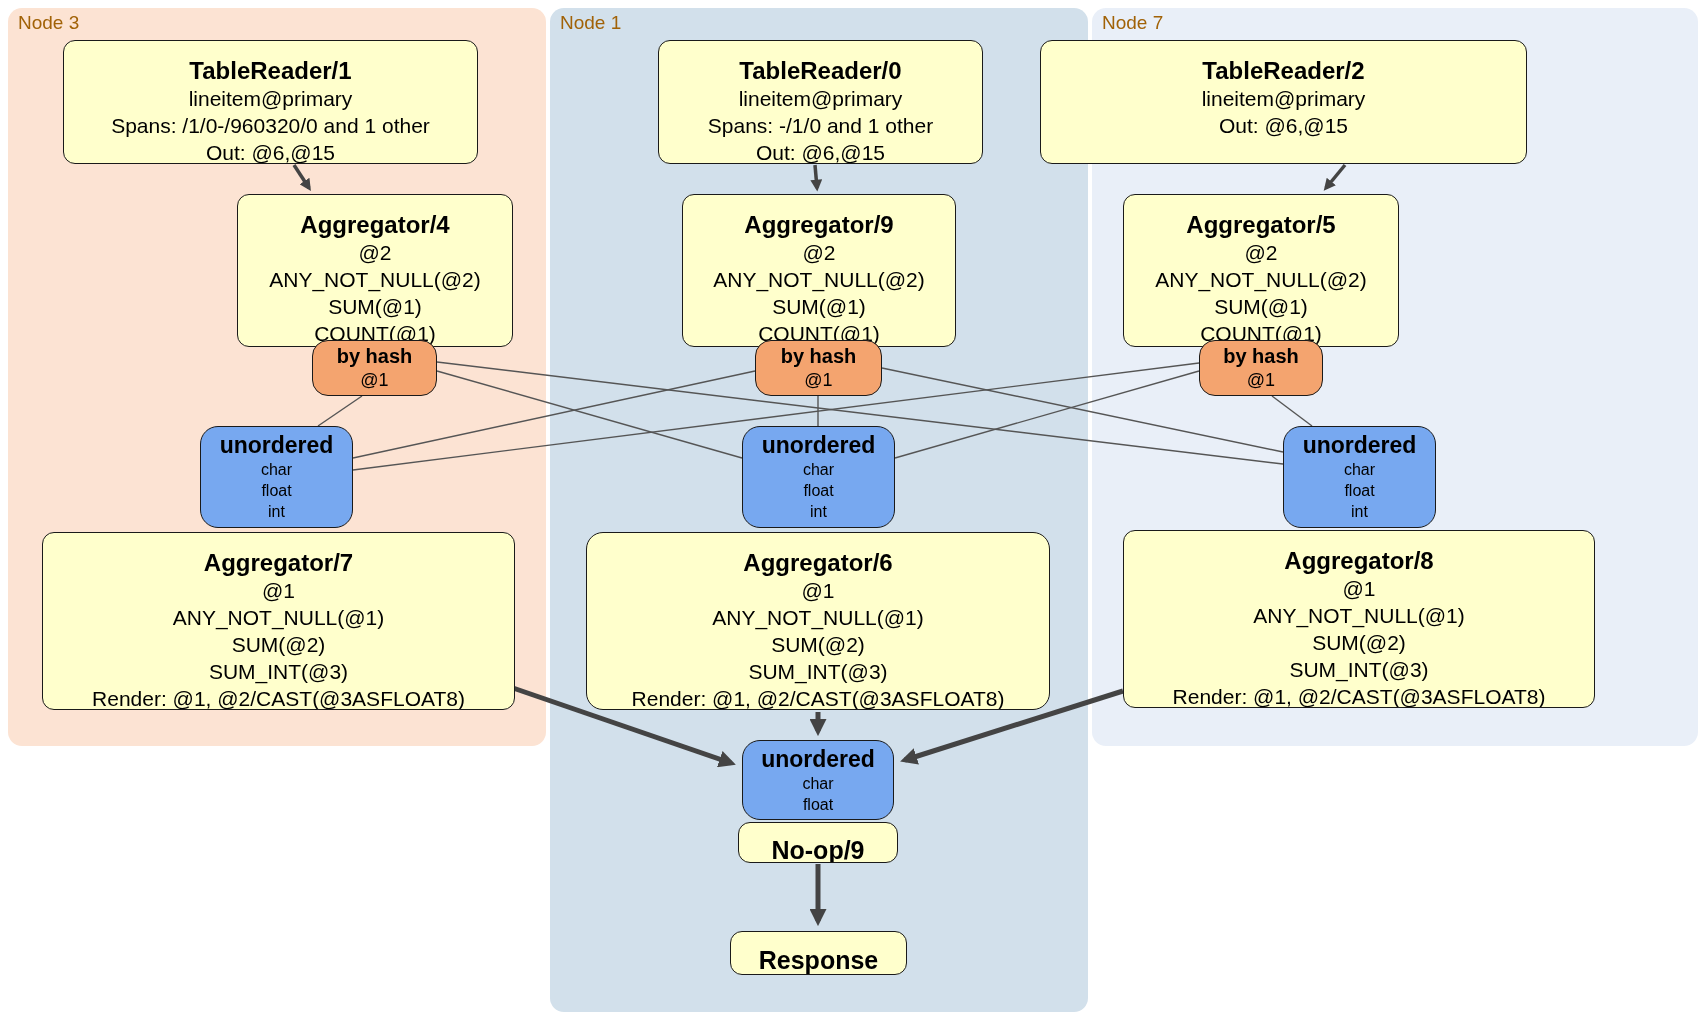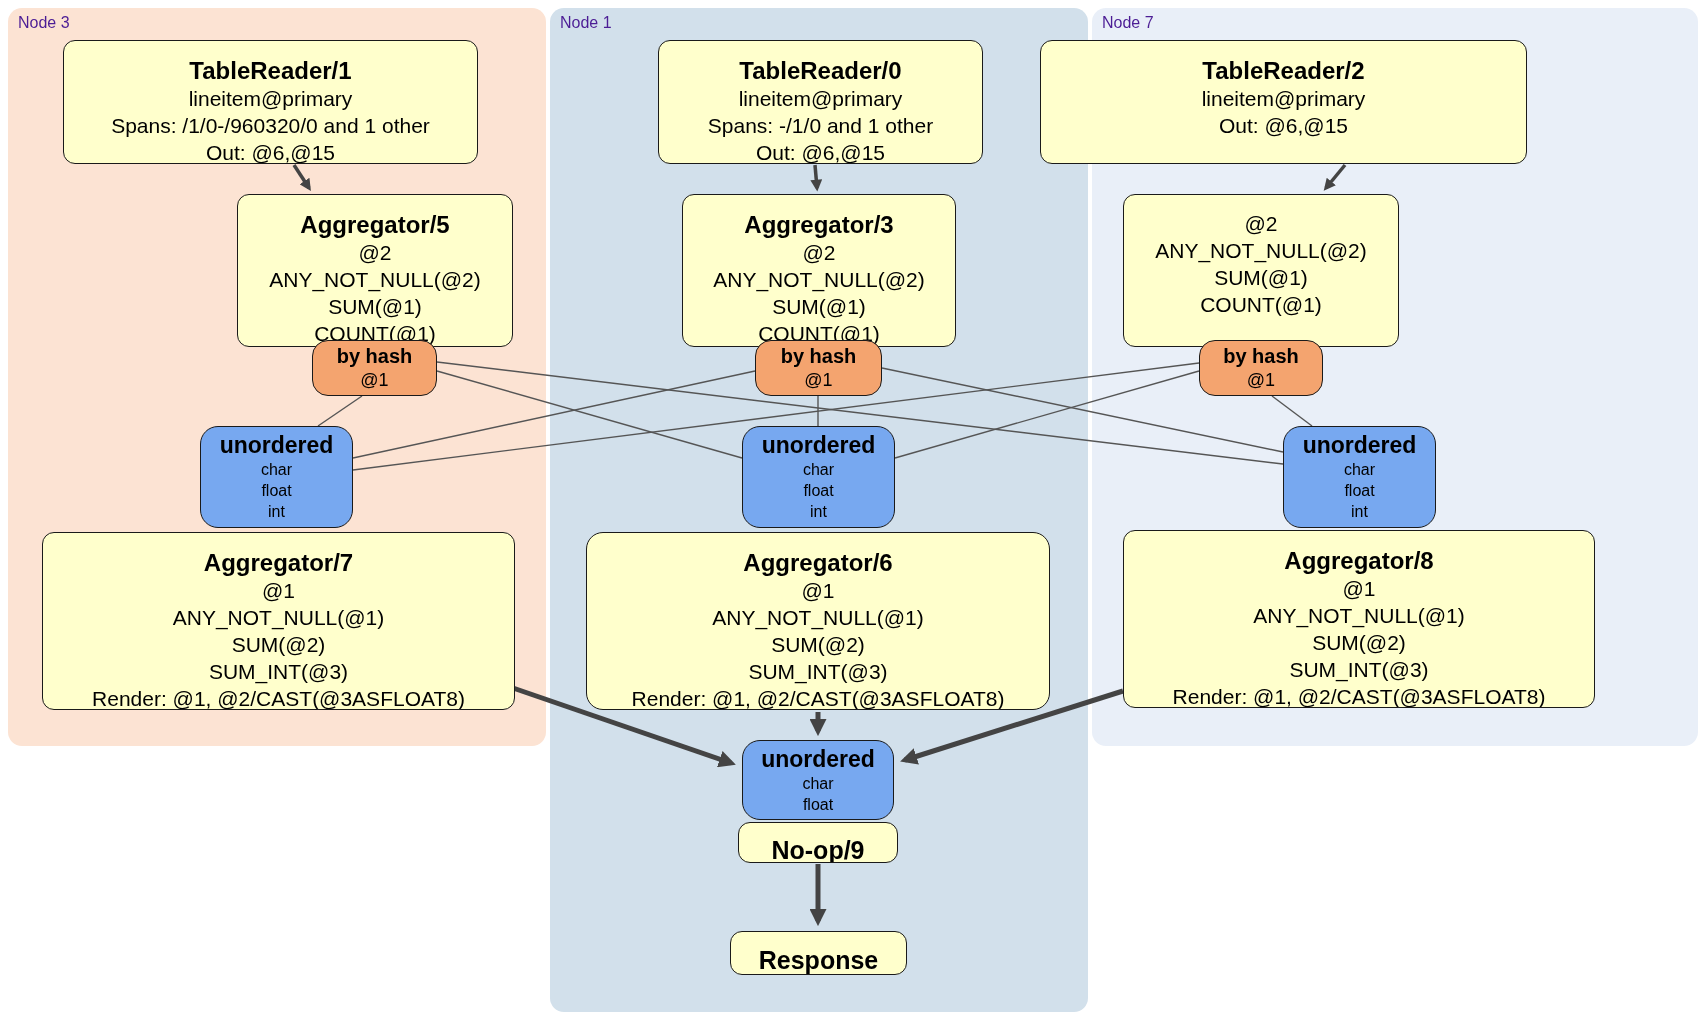--- a/index.html
+++ b/index.html
@@ -4,21 +4,21 @@
 <style>
   html, body { margin: 0; padding: 0; background: #ffffff; }
   body { font-family: "Liberation Sans", sans-serif; color: #000; }
   #canvas { position: relative; width: 1706px; height: 1016px; overflow: hidden; background: #ffffff; }
 
   .region { position: absolute; border-radius: 14px; }
   .region-n3 { left: 8px;    top: 8px; width: 538px; height: 738px;  background: #fce3d3; }
   .region-n1 { left: 550px;  top: 8px; width: 538px; height: 1004px; background: #d2e0eb; }
   .region-n2 { left: 1092px; top: 8px; width: 606px; height: 738px;  background: #e9eff8; }
 
-  .region-label { position: absolute; font-size: 16px; line-height: 22px; color: #4c1d95; }
+  .region-label { position: absolute; font-size: 19px; line-height: 22px; color: #a16207; }
 
   #edges { position: absolute; left: 0; top: 0; }
 
   .box { position: absolute; box-sizing: border-box; text-align: center;
          border: 1.6px solid #1a1a1a; border-radius: 12px; background: #ffffcc; overflow: hidden; }
   .box-title { font-weight: bold; font-size: 24px; line-height: 29px; white-space: nowrap; }
   .box-line  { font-size: 21px; line-height: 27px; white-space: nowrap; }
 
   .proc { padding-top: 15px; }
 
@@ -73,122 +73,123 @@
   <div class="region-label" style="left:18px; top:12px;">Node 3</div>
 
   <div class="box proc" style="left:63px; top:40px; width:415px; height:124px;">
     <div class="box-title">TableReader/1</div>
     <div class="box-line">lineitem@primary</div>
     <div class="box-line">Spans: /1/0-/960320/0 and 1 other</div>
     <div class="box-line">Out: @6,@15</div>
   </div>
 
   <div class="box proc" style="left:237px; top:194px; width:276px; height:153px;">
+    <div class="box-title">Aggregator/4</div>
+    <div class="box-line">@2</div>
+    <div class="box-line">ANY_NOT_NULL(@2)</div>
+    <div class="box-line">SUM(@1)</div>
+    <div class="box-line">COUNT(@1)</div>
+  </div>
+
+  <div class="box router" style="left:312px; top:340px; width:125px; height:56px;">
+    <div class="box-title">by hash</div>
+    <div class="box-line">@1</div>
+  </div>
+
+  <div class="box sync" style="left:200px; top:426px; width:153px; height:102px;">
+    <div class="box-title">unordered</div>
+    <div class="box-line">char</div>
+    <div class="box-line">float</div>
+    <div class="box-line">int</div>
+  </div>
+
+  <div class="box proc" style="left:42px; top:532px; width:473px; height:178px;">
+    <div class="box-title">Aggregator/7</div>
+    <div class="box-line">@1</div>
+    <div class="box-line">ANY_NOT_NULL(@1)</div>
+    <div class="box-line">SUM(@2)</div>
+    <div class="box-line">SUM_INT(@3)</div>
+    <div class="box-line">Render: @1, @2/CAST(@3ASFLOAT8)</div>
+  </div>
+
+  <div class="region-label" style="left:560px; top:12px;">Node 1</div>
+
+  <div class="box proc" style="left:658px; top:40px; width:325px; height:124px;">
+    <div class="box-title">TableReader/0</div>
+    <div class="box-line">lineitem@primary</div>
+    <div class="box-line">Spans: -/1/0 and 1 other</div>
+    <div class="box-line">Out: @6,@15</div>
+  </div>
+
+  <div class="box proc" style="left:682px; top:194px; width:274px; height:153px;">
+    <div class="box-title">Aggregator/9</div>
+    <div class="box-line">@2</div>
+    <div class="box-line">ANY_NOT_NULL(@2)</div>
+    <div class="box-line">SUM(@1)</div>
+    <div class="box-line">COUNT(@1)</div>
+  </div>
+
+  <div class="box router" style="left:755px; top:340px; width:127px; height:56px;">
+    <div class="box-title">by hash</div>
+    <div class="box-line">@1</div>
+  </div>
+
+  <div class="box sync" style="left:742px; top:426px; width:153px; height:102px;">
+    <div class="box-title">unordered</div>
+    <div class="box-line">char</div>
+    <div class="box-line">float</div>
+    <div class="box-line">int</div>
+  </div>
+
+  <div class="box proc" style="left:586px; top:532px; width:464px; height:178px;border-radius:17px;">
+    <div class="box-title">Aggregator/6</div>
+    <div class="box-line">@1</div>
+    <div class="box-line">ANY_NOT_NULL(@1)</div>
+    <div class="box-line">SUM(@2)</div>
+    <div class="box-line">SUM_INT(@3)</div>
+    <div class="box-line">Render: @1, @2/CAST(@3ASFLOAT8)</div>
+  </div>
+
+  <div class="region-label" style="left:1102px; top:12px;">Node 7</div>
+
+  <div class="box proc" style="left:1040px; top:40px; width:487px; height:124px;">
+    <div class="box-title">TableReader/2</div>
+    <div class="box-line">lineitem@primary</div>
+    <div class="box-line">Out: @6,@15</div>
+  </div>
+
+  <div class="box proc" style="left:1123px; top:194px; width:276px; height:153px;">
     <div class="box-title">Aggregator/5</div>
     <div class="box-line">@2</div>
     <div class="box-line">ANY_NOT_NULL(@2)</div>
     <div class="box-line">SUM(@1)</div>
     <div class="box-line">COUNT(@1)</div>
   </div>
 
-  <div class="box router" style="left:312px; top:340px; width:125px; height:56px;">
+  <div class="box router" style="left:1199px; top:340px; width:124px; height:56px;">
     <div class="box-title">by hash</div>
     <div class="box-line">@1</div>
   </div>
 
-  <div class="box sync" style="left:200px; top:426px; width:153px; height:102px;">
+  <div class="box sync" style="left:1283px; top:426px; width:153px; height:102px;">
     <div class="box-title">unordered</div>
     <div class="box-line">char</div>
     <div class="box-line">float</div>
     <div class="box-line">int</div>
   </div>
 
-  <div class="box proc" style="left:42px; top:532px; width:473px; height:178px;">
-    <div class="box-title">Aggregator/7</div>
+  <div class="box proc" style="left:1123px; top:530px; width:472px; height:178px;">
+    <div class="box-title">Aggregator/8</div>
     <div class="box-line">@1</div>
     <div class="box-line">ANY_NOT_NULL(@1)</div>
     <div class="box-line">SUM(@2)</div>
     <div class="box-line">SUM_INT(@3)</div>
     <div class="box-line">Render: @1, @2/CAST(@3ASFLOAT8)</div>
   </div>
 
-  <div class="region-label" style="left:560px; top:12px;">Node 1</div>
-
-  <div class="box proc" style="left:658px; top:40px; width:325px; height:124px;">
-    <div class="box-title">TableReader/0</div>
-    <div class="box-line">lineitem@primary</div>
-    <div class="box-line">Spans: -/1/0 and 1 other</div>
-    <div class="box-line">Out: @6,@15</div>
-  </div>
-
-  <div class="box proc" style="left:682px; top:194px; width:274px; height:153px;">
-    <div class="box-title">Aggregator/3</div>
-    <div class="box-line">@2</div>
-    <div class="box-line">ANY_NOT_NULL(@2)</div>
-    <div class="box-line">SUM(@1)</div>
-    <div class="box-line">COUNT(@1)</div>
-  </div>
-
-  <div class="box router" style="left:755px; top:340px; width:127px; height:56px;">
-    <div class="box-title">by hash</div>
-    <div class="box-line">@1</div>
-  </div>
-
-  <div class="box sync" style="left:742px; top:426px; width:153px; height:102px;">
-    <div class="box-title">unordered</div>
-    <div class="box-line">char</div>
-    <div class="box-line">float</div>
-    <div class="box-line">int</div>
-  </div>
-
-  <div class="box proc" style="left:586px; top:532px; width:464px; height:178px;border-radius:17px;">
-    <div class="box-title">Aggregator/6</div>
-    <div class="box-line">@1</div>
-    <div class="box-line">ANY_NOT_NULL(@1)</div>
-    <div class="box-line">SUM(@2)</div>
-    <div class="box-line">SUM_INT(@3)</div>
-    <div class="box-line">Render: @1, @2/CAST(@3ASFLOAT8)</div>
-  </div>
-
-  <div class="region-label" style="left:1102px; top:12px;">Node 7</div>
-
-  <div class="box proc" style="left:1040px; top:40px; width:487px; height:124px;">
-    <div class="box-title">TableReader/2</div>
-    <div class="box-line">lineitem@primary</div>
-    <div class="box-line">Out: @6,@15</div>
-  </div>
-
-  <div class="box proc" style="left:1123px; top:194px; width:276px; height:153px;">
-    <div class="box-line">@2</div>
-    <div class="box-line">ANY_NOT_NULL(@2)</div>
-    <div class="box-line">SUM(@1)</div>
-    <div class="box-line">COUNT(@1)</div>
-  </div>
-
-  <div class="box router" style="left:1199px; top:340px; width:124px; height:56px;">
-    <div class="box-title">by hash</div>
-    <div class="box-line">@1</div>
-  </div>
-
-  <div class="box sync" style="left:1283px; top:426px; width:153px; height:102px;">
-    <div class="box-title">unordered</div>
-    <div class="box-line">char</div>
-    <div class="box-line">float</div>
-    <div class="box-line">int</div>
-  </div>
-
-  <div class="box proc" style="left:1123px; top:530px; width:472px; height:178px;">
-    <div class="box-title">Aggregator/8</div>
-    <div class="box-line">@1</div>
-    <div class="box-line">ANY_NOT_NULL(@1)</div>
-    <div class="box-line">SUM(@2)</div>
-    <div class="box-line">SUM_INT(@3)</div>
-    <div class="box-line">Render: @1, @2/CAST(@3ASFLOAT8)</div>
-  </div>
-
   <div class="box sync" style="left:742px; top:740px; width:152px; height:80px;">
     <div class="box-title">unordered</div>
     <div class="box-line">char</div>
     <div class="box-line">float</div>
   </div>
 
   <div class="box proc pill" style="left:738px; top:822px; width:160px; height:41px;">
     <div class="box-title">No-op/9</div>
   </div>
 

